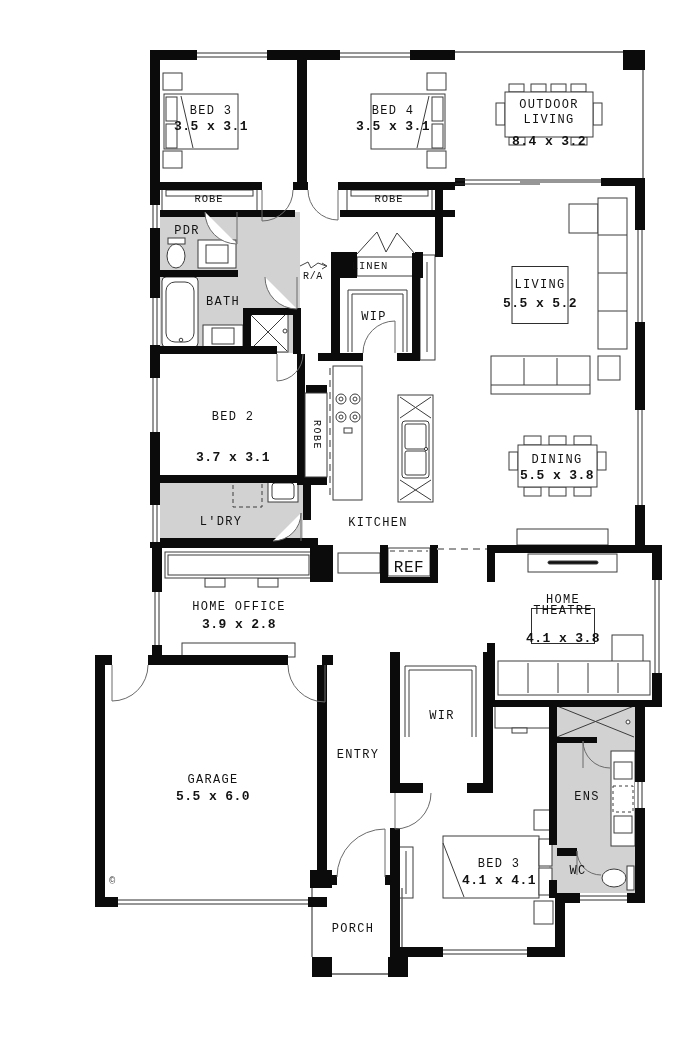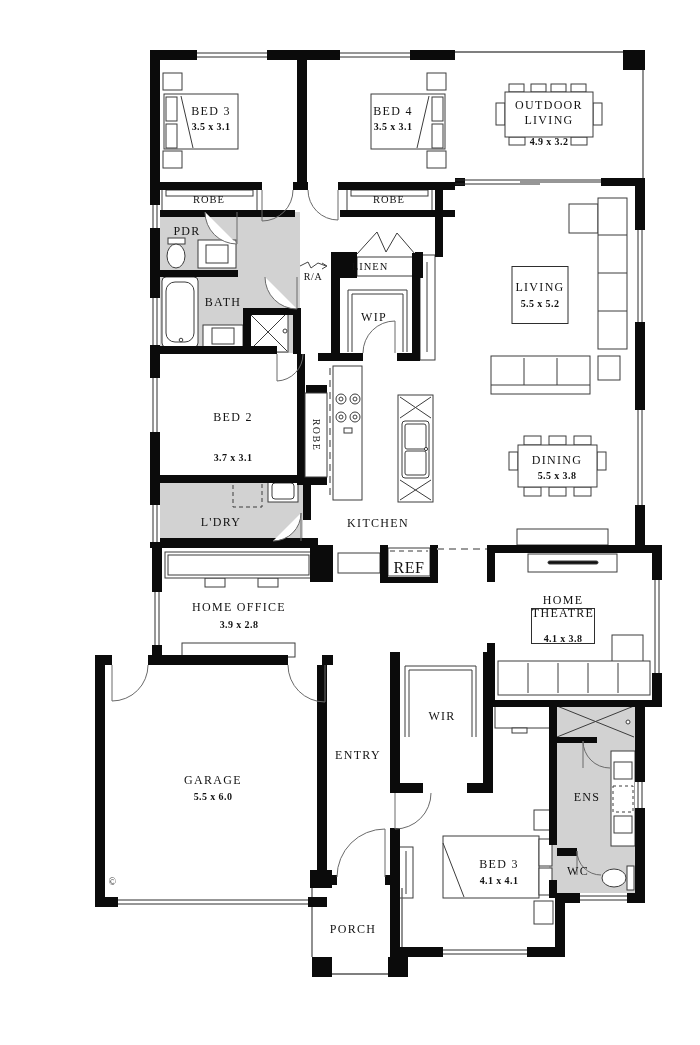--- a/index.html
+++ b/index.html
@@ -1,21 +1,21 @@
 <!DOCTYPE html>
 <html><head>
 <meta charset="utf-8">
 <style>
   html,body{margin:0;padding:0;background:#ffffff;}
   #plan{position:relative;width:700px;height:1045px;background:#ffffff;overflow:hidden;
-        font-family:Liberation Serif, serif;}
+        font-family:Liberation Mono, monospace;}
   svg{position:absolute;left:0;top:0;}
   .lbl{position:absolute;transform:translate(-50%,-50%);font-size:12px;letter-spacing:1.3px;
        color:#121212;white-space:nowrap;text-align:center;line-height:1.25;}
-  .dims{font-size:10px;font-weight:bold;letter-spacing:.4px;}
+  .dims{font-size:13px;font-weight:bold;letter-spacing:.4px;}
   .small{font-size:10px;letter-spacing:.6px;}
   .mid{font-size:10.5px;letter-spacing:1px;}
   .vert{writing-mode:vertical-rl;font-size:10px;letter-spacing:1.5px;}
   .boxed{border:1px solid #2e2e2e;background:#fff;display:flex;flex-direction:column;
          align-items:center;justify-content:center;gap:3px;}
   .wm{font-size:10px;color:#333;}
 </style>
 </head>
 <body>
 
@@ -408,21 +408,21 @@
 </svg>
 
   <div class="lbl" style="left:211px;top:111px">BED 3</div>
   <div class="lbl dims" style="left:211px;top:127px">3.5 x 3.1</div>
 
   <div class="lbl" style="left:393px;top:111px">BED 4</div>
   <div class="lbl dims" style="left:393px;top:127px">3.5 x 3.1</div>
 
   <div class="lbl" style="left:549px;top:105px">OUTDOOR</div>
   <div class="lbl" style="left:549px;top:120px">LIVING</div>
-  <div class="lbl dims" style="left:549px;top:142px">4.9 x 3.2</div>
+  <div class="lbl dims" style="left:549px;top:142px">8.4 x 3.2</div>
 
   <div class="lbl mid" style="left:209px;top:200px">ROBE</div>
   <div class="lbl mid" style="left:389px;top:200px">ROBE</div>
 
   <div class="lbl" style="left:187px;top:231px">PDR</div>
   <div class="lbl mid" style="left:370px;top:267px">LINEN</div>
   <div class="lbl small" style="left:313px;top:277px">R/A</div>
   <div class="lbl" style="left:223px;top:302px">BATH</div>
   <div class="lbl" style="left:374px;top:317px">WIP</div>
 

